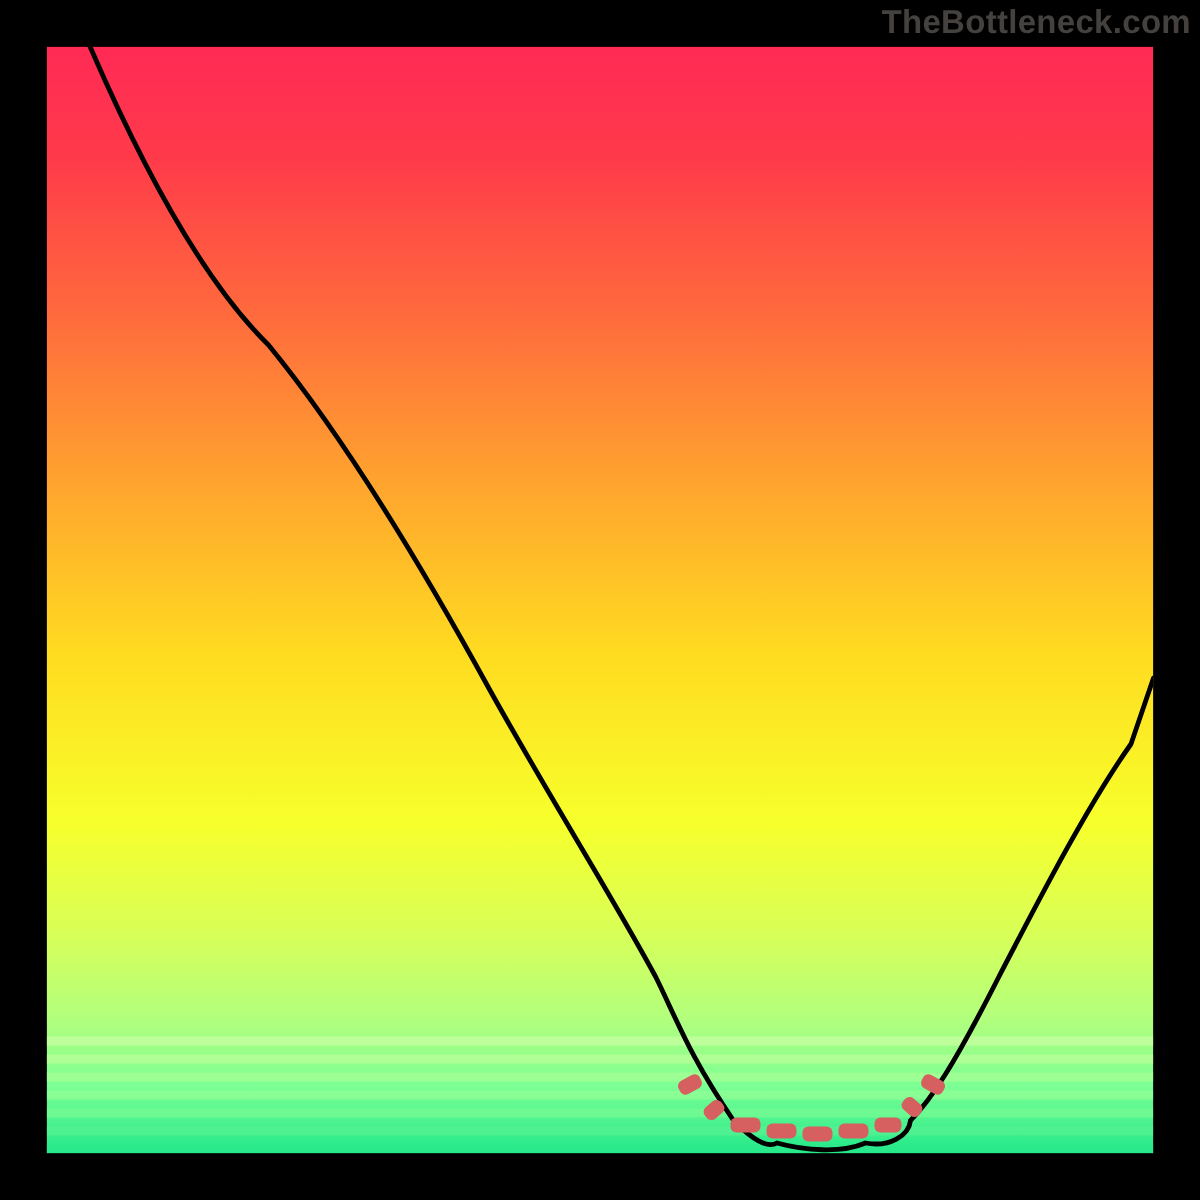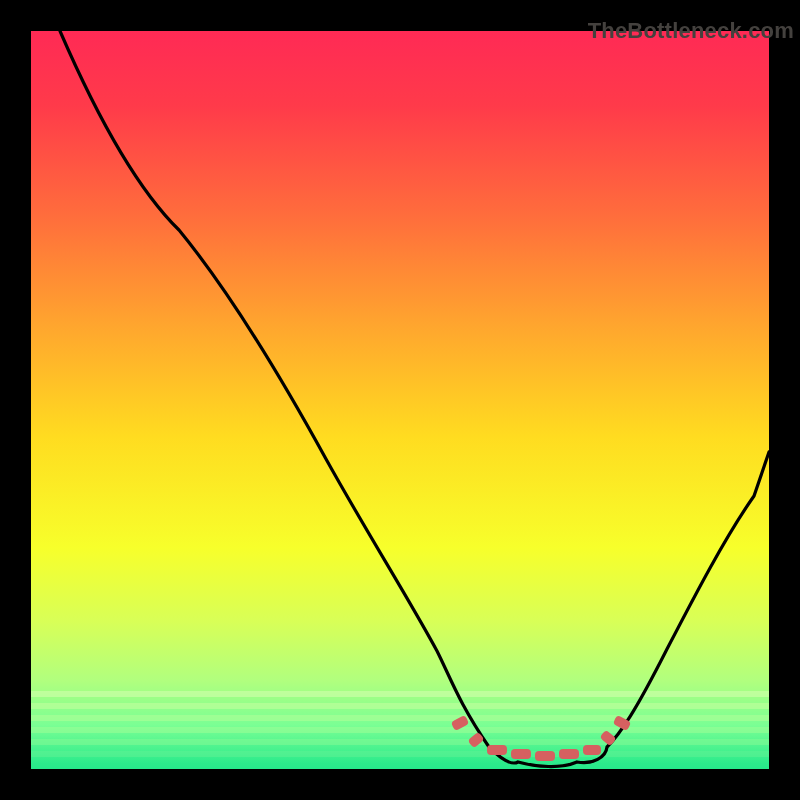--- a/index.html
+++ b/index.html
@@ -20,21 +20,20 @@
   .watermark {
     position: absolute;
     top: 2px;
     right: 6px;
     color: #44413e;
     font-size: 22px;
     font-weight: 600;
     letter-spacing: 0.2px;
     z-index: 20;
     pointer-events: none;
-    margin-top: 16px;
   }
   .plot {
     position: absolute;
     left: 31px;
     top: 31px;
     width: 738px;
     height: 738px;
     overflow: hidden;
   }
   .plot svg {

